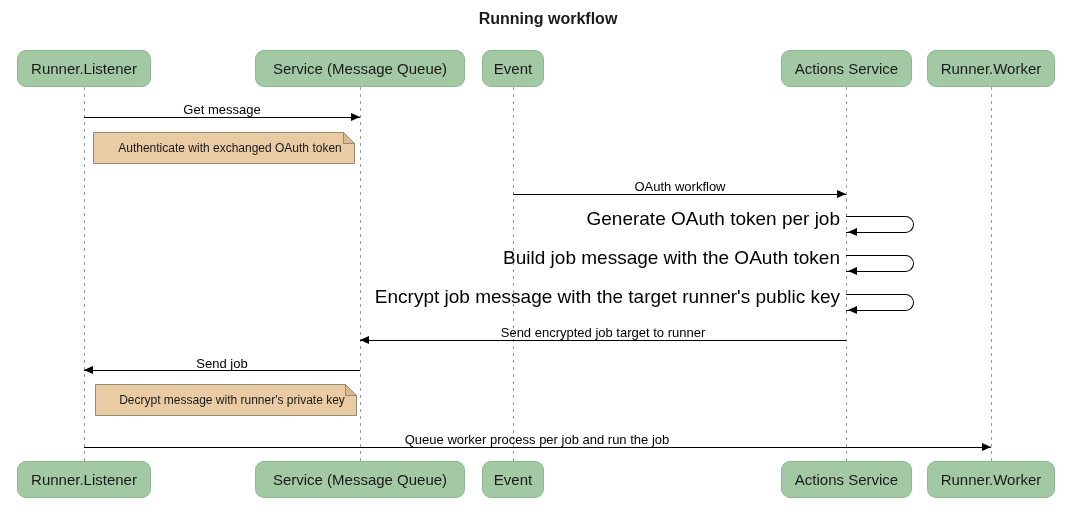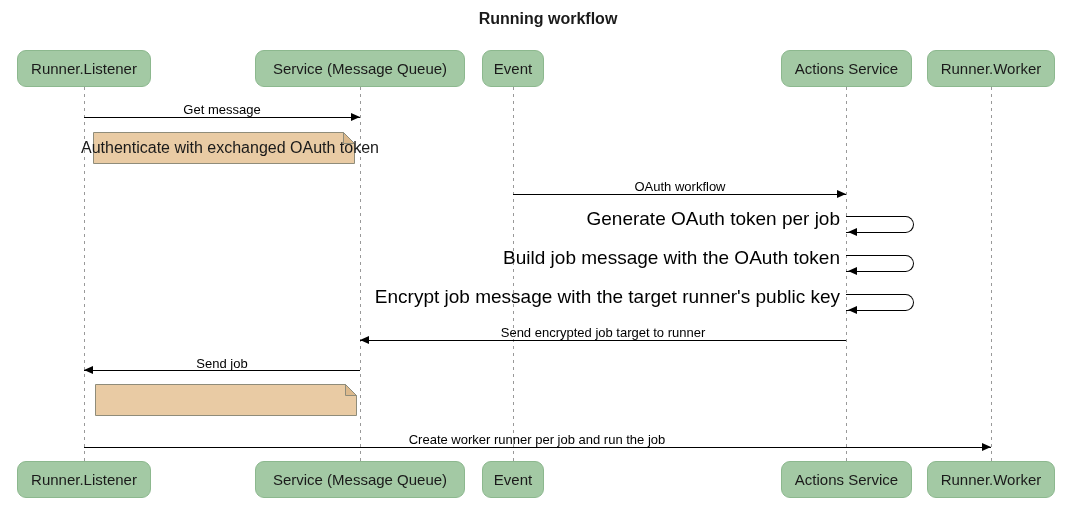--- a/index.html
+++ b/index.html
@@ -86,21 +86,21 @@
     height: 32px;
     display: flex;
     align-items: center;
     justify-content: center;
   }
   .note svg { position: absolute; inset: 0; }
   .note-body { fill: var(--note-fill, #e9cba4); stroke: var(--note-border, #8f8c7a); stroke-width: 1; }
   .note-flap { fill: var(--note-fold, #dcb98c); stroke: var(--note-border, #8f8c7a); stroke-width: 1; }
   .note-text {
     position: relative;
-    font-size: 16px;
+    font-size: 12px;
     color: var(--text, #1a1a1a);
     white-space: nowrap;
     margin-left: 12px;
   }
 </style>
 </head>
 <body>
 
 <div class="canvas">
 
@@ -152,23 +152,24 @@
 
   <div class="msg-label" style="left:222px; top:356px">Send job</div>
   <div class="msg-line" style="left:84px; top:370px; width:276px"></div>
   <div class="arrowhead arrow-left" style="left:84px; top:366px"></div>
 
   <div class="note" style="left:95px; top:384px">
     <svg width="262" height="32" viewBox="0 0 262 32">
       <path class="note-body" d="M0.5,0.5 L250.5,0.5 L261.5,11.5 L261.5,31.5 L0.5,31.5 Z"></path>
       <path class="note-flap" d="M250.5,0.5 L250.5,11.5 L261.5,11.5 Z"></path>
     </svg>
+    <span class="note-text">Decrypt message with runner's private key</span>
   </div>
 
-  <div class="msg-label" style="left:537px; top:432px">Create worker runner per job and run the job</div>
+  <div class="msg-label" style="left:537px; top:432px">Queue worker process per job and run the job</div>
   <div class="msg-line" style="left:84px; top:447px; width:907px"></div>
   <div class="arrowhead arrow-right" style="left:982px; top:443px"></div>
 
   <div class="actor" style="left:17px;  top:461px; width:134px">Runner.Listener</div>
   <div class="actor" style="left:255px; top:461px; width:210px">Service (Message Queue)</div>
   <div class="actor" style="left:482px; top:461px; width:62px">Event</div>
   <div class="actor" style="left:781px; top:461px; width:131px">Actions Service</div>
   <div class="actor" style="left:927px; top:461px; width:128px">Runner.Worker</div>
 
 </div>

